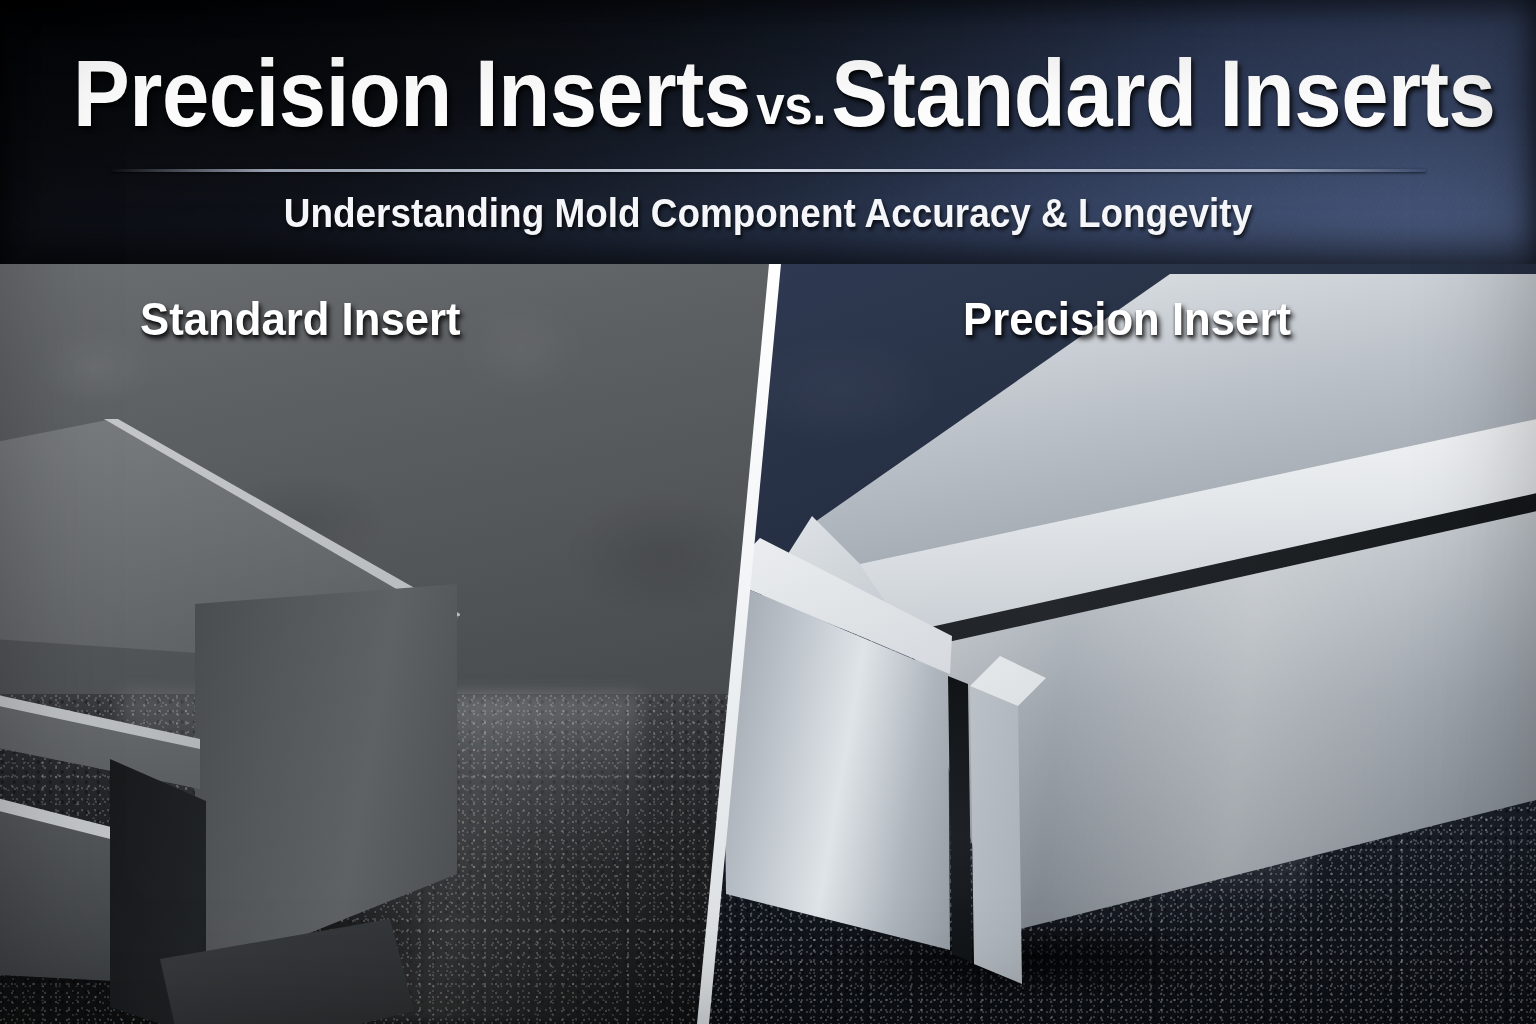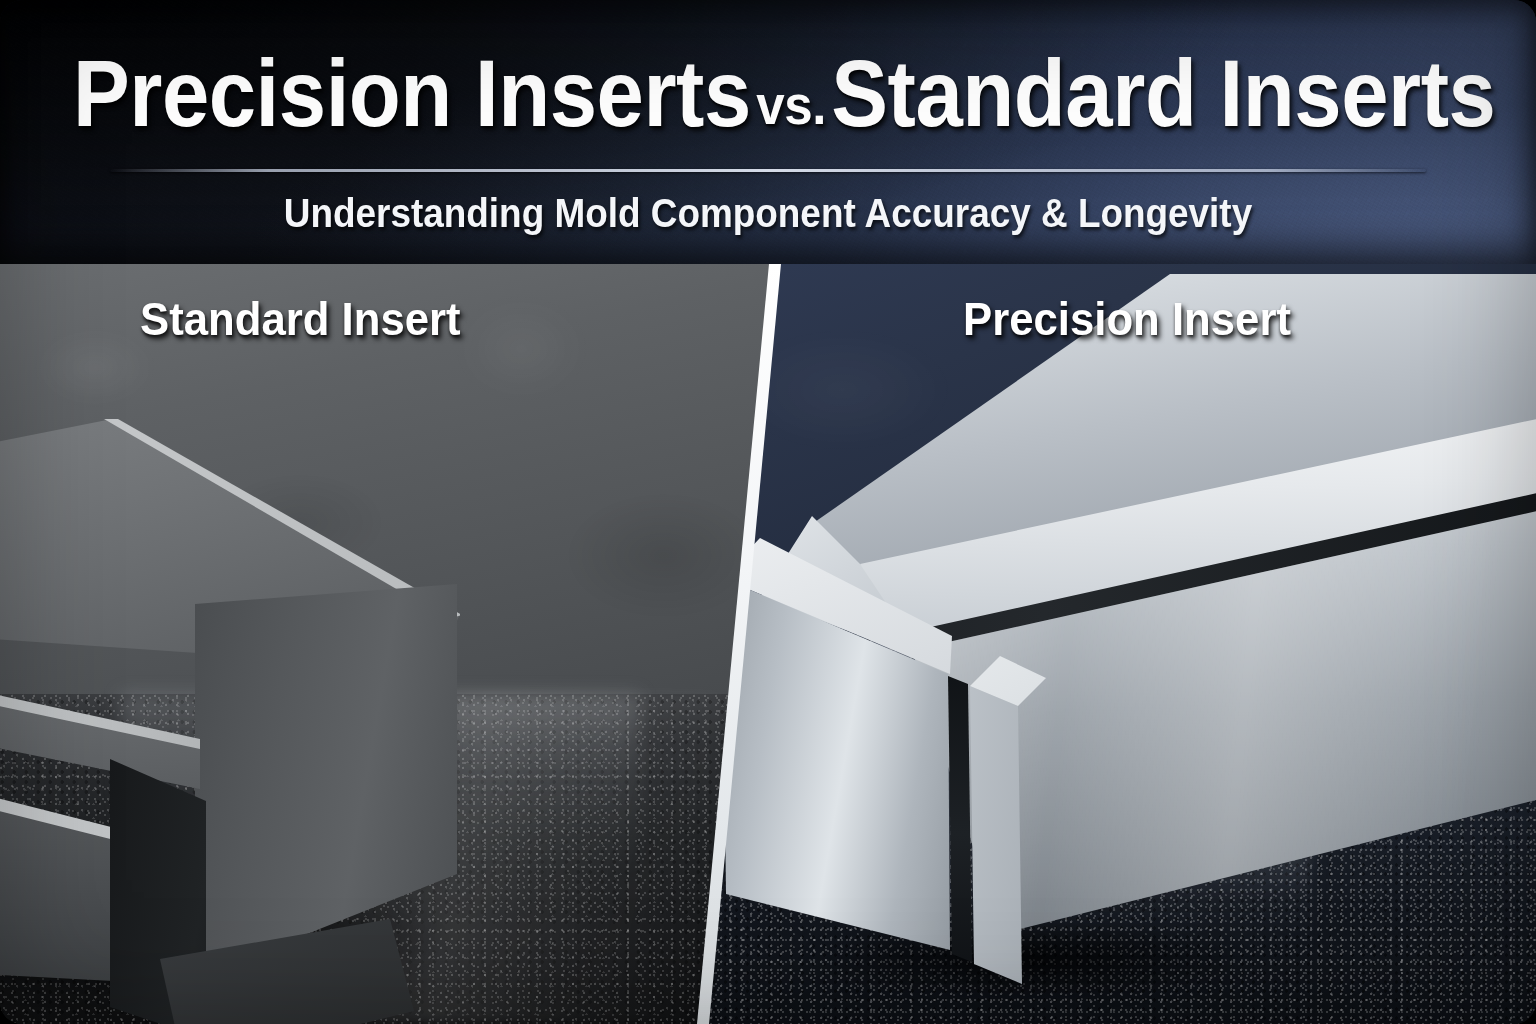--- a/index.html
+++ b/index.html
@@ -1,20 +1,20 @@
 <!DOCTYPE html>
 <html><head>
 <meta charset="utf-8">
 <style>
   html,body{margin:0;padding:0;background:#000;}
   body{
     width:1536px;height:1024px;overflow:hidden;position:relative;
     font-family:"Liberation Sans","DejaVu Sans",sans-serif;
   }
-  #stage{position:absolute;inset:0;width:1536px;height:1024px;overflow:hidden;border-radius:22px;}
+  #stage{position:absolute;inset:0;width:1536px;height:1024px;overflow:hidden;}
 
   
   #header{
     position:absolute;left:0;top:0;width:1536px;height:264px;overflow:hidden;
     background:
       radial-gradient(140% 200% at 92% 95%, rgba(86,104,148,.80) 0%, rgba(60,74,110,.42) 32%, rgba(24,31,48,0) 62%),
       radial-gradient(120% 160% at 8% 6%, rgba(6,8,14,.95) 0%, rgba(10,13,21,.55) 40%, rgba(14,18,28,0) 75%),
       linear-gradient(118deg,#0e1118 0%,#141a27 32%,#1d2639 56%,#2b3established 0%, #2b3750 74%,#3b4865 100%);
   }
   #header .hdr-base{

